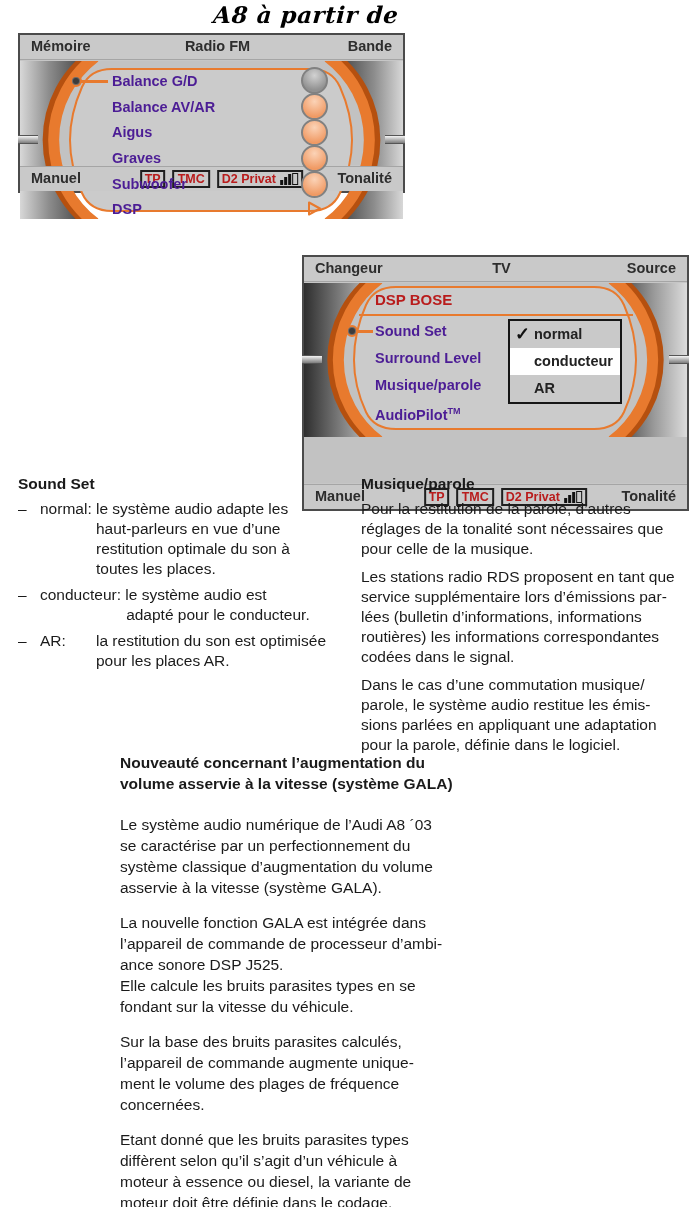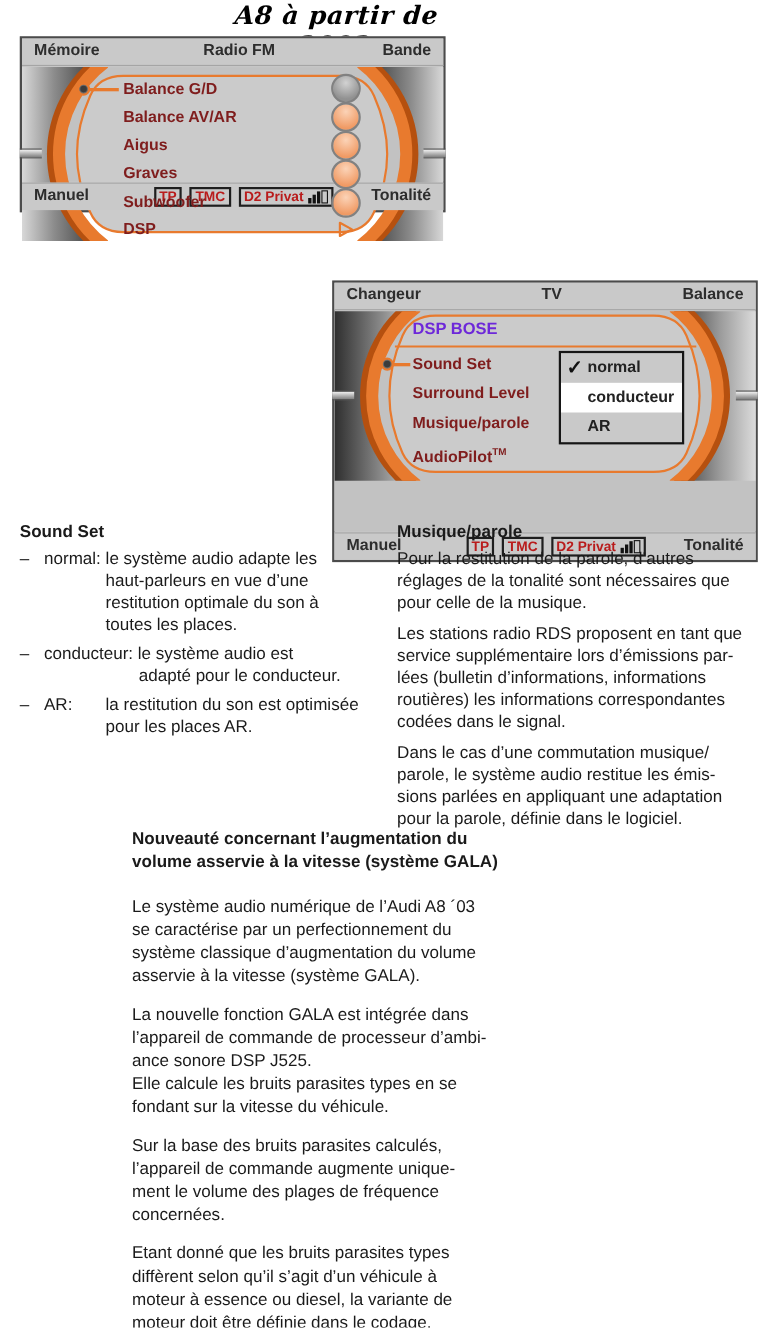--- a/index.html
+++ b/index.html
@@ -33,24 +33,24 @@
   .scr-body svg.bezel { position:absolute; left:0; top:0; }
   .handle {
     position:absolute; width:20px; height:9px; z-index:4;
     background:linear-gradient(#f4f4f4,#bdbdbd 45%,#7d7d7d);
     border-top:1px solid #555; border-bottom:1px solid #555;
   }
   .handle.hl { left:-2px; }
   .handle.hr { right:-2px; }
   
   .scr-item {
-    position:absolute; font-weight:bold; font-size:14.5px; color:#7f1d1d;
+    position:absolute; font-weight:bold; font-size:14.5px; color:#4c1d95;
     line-height:20px; z-index:3; white-space:nowrap;
   }
-  .panel-title { position:absolute; font-weight:bold; font-size:15px; color:#6d28d9; z-index:3; }
+  .panel-title { position:absolute; font-weight:bold; font-size:15px; color:#b91c1c; z-index:3; }
   sup.tm { font-size:9px; vertical-align:6px; }
   
   .cursor { position:absolute; z-index:3; }
   .cursor .ring {
     position:absolute; width:12px; height:12px; border-radius:50%;
     border:2px solid #e87a2e; background:#6a6a6a; left:0; top:0;
   }
   .cursor .dot {
     position:absolute; left:3px; top:3px; width:6px; height:6px; border-radius:50%; background:#3c3c3c;
   }
@@ -178,21 +178,21 @@
         </span>
       </span>
       <span class="ft-right">Tonalité</span>
     </div>
   </div>
 
   <div class="screen screen2">
     <div class="scr-header">
       <span class="hdr-left">Changeur</span>
       <span class="hdr-center">TV</span>
-      <span class="hdr-right">Balance</span>
+      <span class="hdr-right">Source</span>
     </div>
 
     <div class="scr-body">
       <svg class="bezel" width="383" height="154" viewBox="0 0 383 154">
         <defs>
           <linearGradient id="pL2" x1="0" y1="0" x2="1" y2="0">
             <stop offset="0" stop-color="#2e2e2e"></stop>
               <stop offset="0.6" stop-color="#8c8c8c"></stop>
               <stop offset="1" stop-color="#cfcfcf"></stop>
           </linearGradient>

